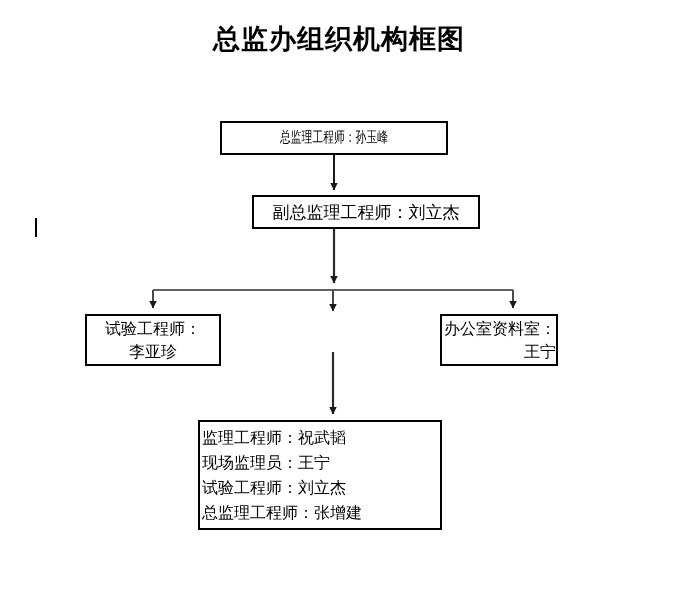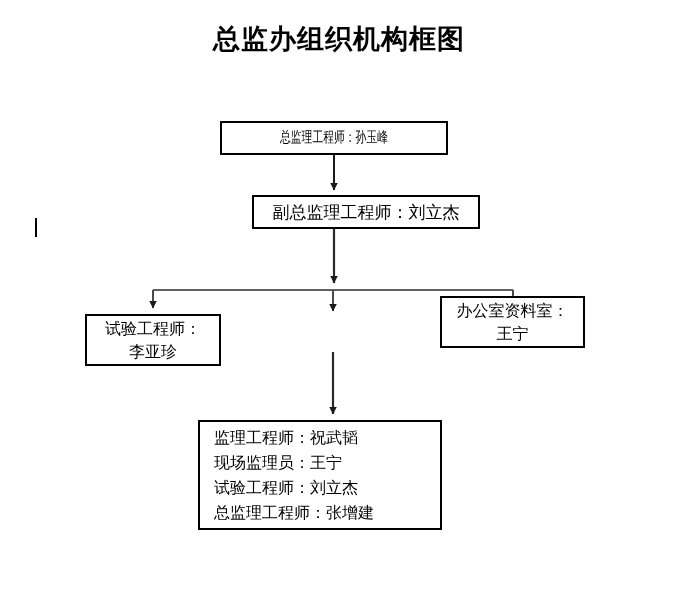--- a/index.html
+++ b/index.html
@@ -84,33 +84,34 @@
     left: 278px;
     top: 317px;
     width: 110px;
     height: 35px;
     font-size: 16px;
     letter-spacing: 4px;
     text-indent: 4px;
   }
   #node-office {
     left: 440px;
-    top: 296px;
-    width: 145px;
+    top: 314px;
+    width: 118px;
     height: 52px;
     font-size: 16px;
+    align-items: flex-end;
   }
   #node-staff {
     left: 198px;
     top: 420px;
     width: 244px;
     height: 110px;
     font-size: 16px;
     align-items: flex-start;
-    padding-left: 14px;
+    padding-left: 2px;
     line-height: 25px;
   }
   #node-staff .line {
     text-align: left;
   }
   
   #connectors {
     position: absolute;
     left: 0;
     top: 0;

